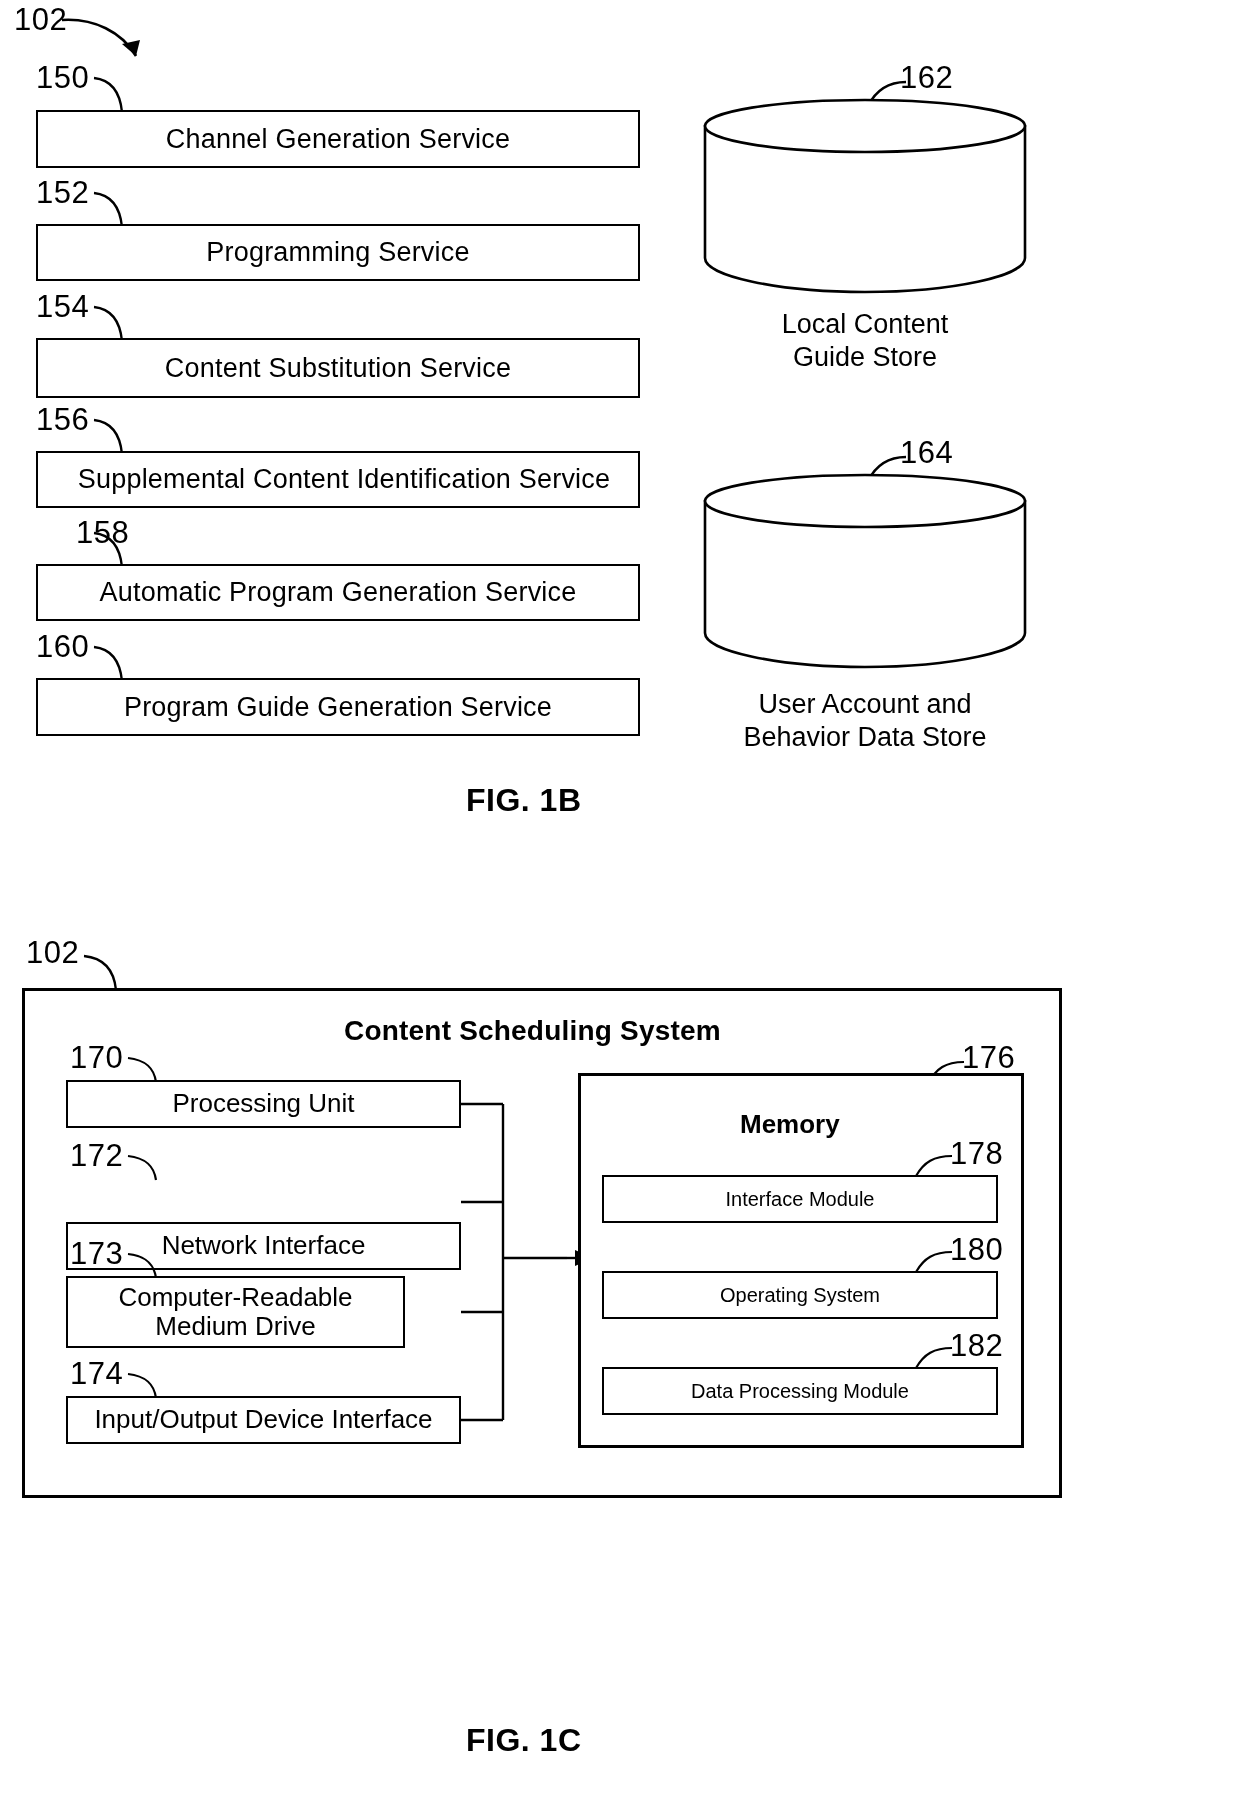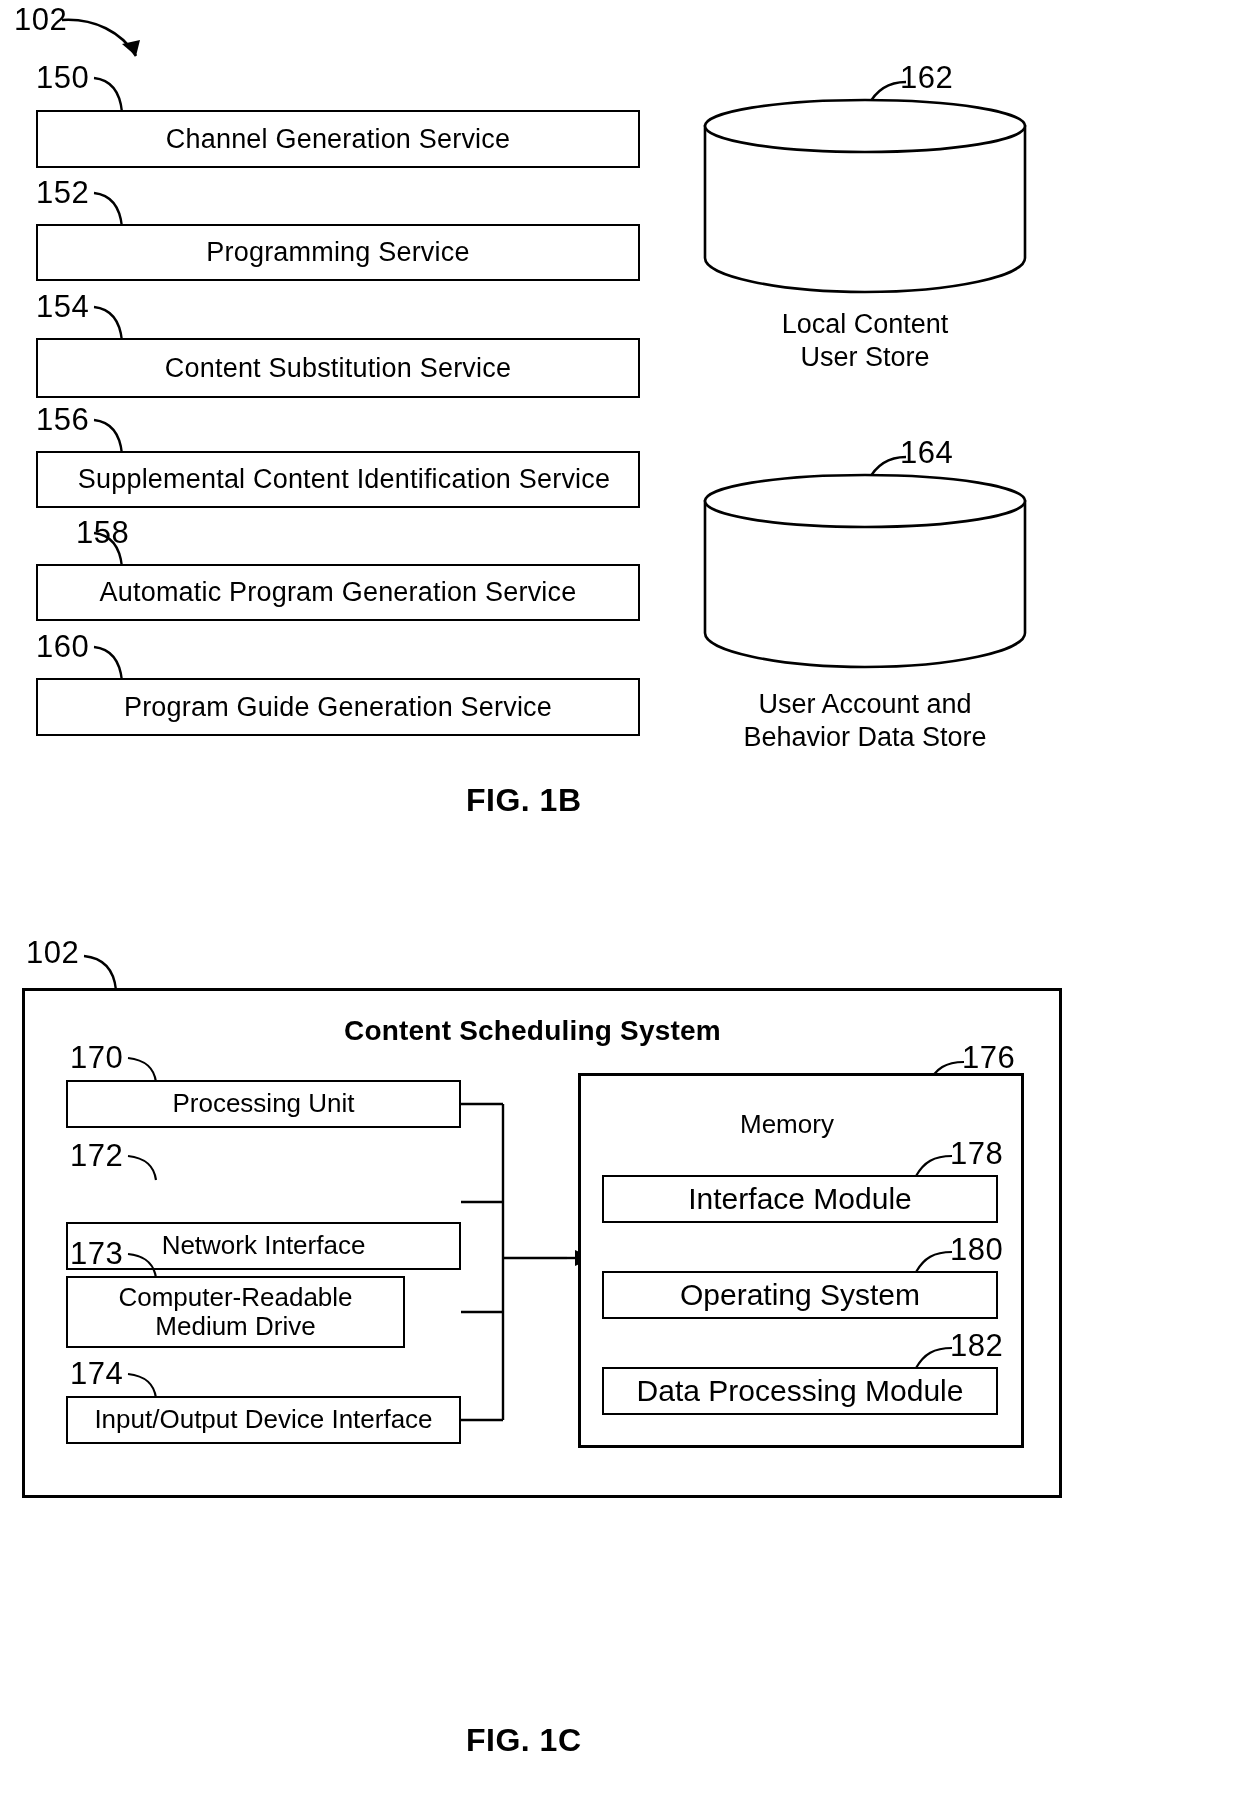--- a/index.html
+++ b/index.html
@@ -86,21 +86,21 @@
   }
   .memory-frame {
     position: absolute;
     border: 3px solid #000;
     background: #fff;
     box-sizing: border-box;
   }
   .memory-title {
     position: absolute;
     font-size: 26px;
-    font-weight: normal;
+    font-weight: bold;
     white-space: nowrap;
   }
   .hw-box {
     position: absolute;
     border: 2.5px solid #000;
     background: #fff;
     display: flex;
     align-items: center;
     justify-content: center;
     box-sizing: border-box;
@@ -114,21 +114,21 @@
   .mem-box {
     position: absolute;
     border: 2.5px solid #000;
     background: #fff;
     display: flex;
     align-items: center;
     justify-content: center;
     box-sizing: border-box;
   }
   .mem-box .lbl {
-    font-size: 30px;
+    font-size: 20px;
     white-space: nowrap;
   }
 </style>
 </head>
 <body>
 
 <div class="page">
 
   <div>
 
@@ -188,21 +188,21 @@
 
     <div class="ref" style="left:900px; top:62px;">162</div>
     <svg class="leader" style="left:862px; top:78px; width:48px; height:36px;">
       <path d="M44,4 C26,4 14,12 6,28" fill="none" stroke="#000" stroke-width="2.4"></path>
     </svg>
     <svg class="cyl" style="left:700px; top:96px; width:330px; height:200px;">
       <path d="M5,30 L5,162 C5,180 78,196 165,196 C252,196 325,180 325,162 L325,30 Z" fill="#fff" stroke="#000" stroke-width="2.6"></path>
       <ellipse cx="165" cy="30" rx="160" ry="26" fill="#fff" stroke="#000" stroke-width="2.6"></ellipse>
     </svg>
     <div class="cyl-cap-text" style="left:700px; top:308px; width:330px;">Local Content
-User Store</div>
+Guide Store</div>
 
     <div class="ref" style="left:900px; top:437px;">164</div>
     <svg class="leader" style="left:862px; top:453px; width:48px; height:36px;">
       <path d="M44,4 C26,4 14,12 6,28" fill="none" stroke="#000" stroke-width="2.4"></path>
     </svg>
     <svg class="cyl" style="left:700px; top:471px; width:330px; height:200px;">
       <path d="M5,30 L5,162 C5,180 78,196 165,196 C252,196 325,180 325,162 L325,30 Z" fill="#fff" stroke="#000" stroke-width="2.6"></path>
       <ellipse cx="165" cy="30" rx="160" ry="26" fill="#fff" stroke="#000" stroke-width="2.6"></ellipse>
     </svg>
     <div class="cyl-cap-text" style="left:690px; top:688px; width:350px;">User Account and

